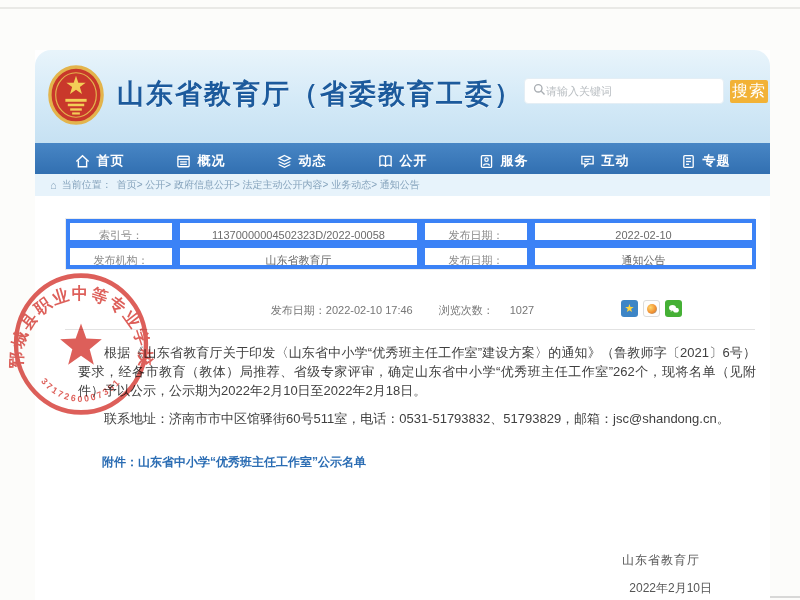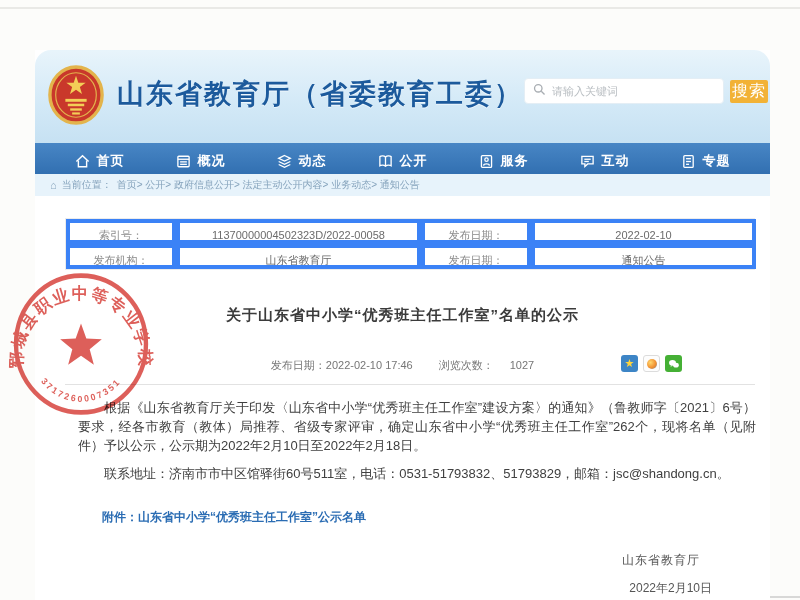--- a/index.html
+++ b/index.html
@@ -14,21 +14,21 @@
 
   .page { position:absolute; left:35px; top:50px; width:735px; height:550px; background:#fff; }
 
   
   .header-band { position:absolute; top:0; left:0; right:0; height:119px;
     background:linear-gradient(180deg,#e8f4fb 0%, #d3e9f7 45%, #bedcf0 100%);border-radius:16px; }
   .logo { position:absolute; left:12px; top:14px; width:58px; height:62px; }
   .site-title { position:absolute; left:82px; top:26px; font-size:27px; font-weight:bold;
     color:#1c5a9c; letter-spacing:2px; text-shadow:0 1px 0 rgba(255,255,255,.6); white-space:nowrap; }
   .search-box { position:absolute; right:46px; top:28px; width:200px; height:26px; background:#fff;
-    border:1px solid #e4eef5; border-radius:4px; display:flex; align-items:center; padding:0 8px; gap:6px; }
+    border:1px solid #e4eef5; border-radius:4px; display:flex; align-items:center; padding:0 8px; gap:0; }
   .search-box input { border:none; outline:none; flex:1; font-size:11px; color:#666; background:transparent;
     font-family:inherit; }
   .search-box input::placeholder { color:#b9bec2; }
   .search-btn { position:absolute; right:2px; top:30px; width:38px; height:23px; background:#f2b236;
     color:#fff; font-size:16px; font-weight:normal; border:none; border-radius:2px; cursor:pointer;
     font-family:inherit; letter-spacing:1px; }
 
   
   .nav { position:absolute; top:93px; left:0; right:0; height:36px;
     background:linear-gradient(180deg,#4886c5 0%, #2e6cae 100%);
@@ -198,21 +198,20 @@
       <div class="info-cell">索引号：</div>
       <div class="info-cell val">11370000004502323D/2022-00058</div>
       <div class="info-cell">发布日期：</div>
       <div class="info-cell val">2022-02-10</div>
       <div class="info-cell">发布机构：</div>
       <div class="info-cell val">山东省教育厅</div>
       <div class="info-cell">发布日期：</div>
       <div class="info-cell val">通知公告</div>
     </div>
 
-    <div class="article-title">关于山东省中小学“优秀班主任工作室”名单的公示</div>
 
     <div class="article-meta">
       <span>发布日期：</span><span>2022-02-10 17:46</span><span class="sep"></span><span>浏览次数：</span><span class="sep" style="width:16px"></span><span>1027</span>
       <span class="meta-icons">
         <span class="mi mi-fav">★</span>
         <span class="mi mi-share">
             <span class="dot"></span>
           </span>
         <span class="mi mi-wechat">
           <svg width="12" height="12" viewBox="0 0 16 16">

